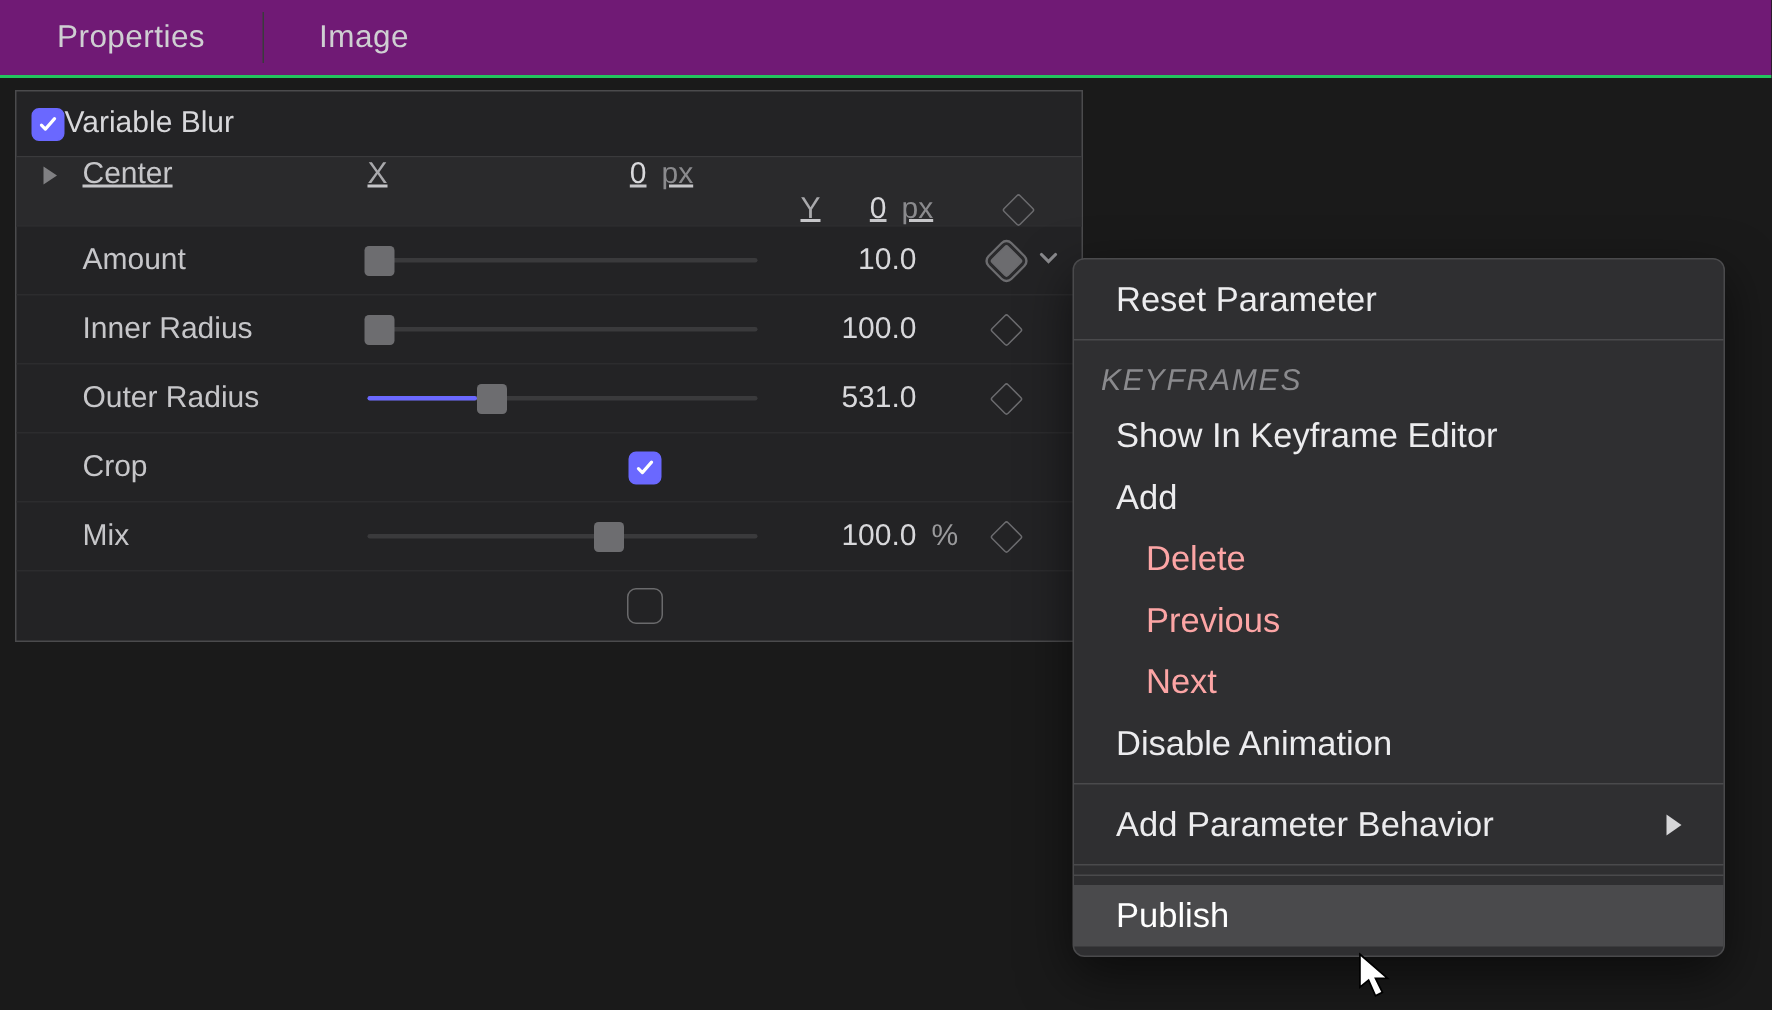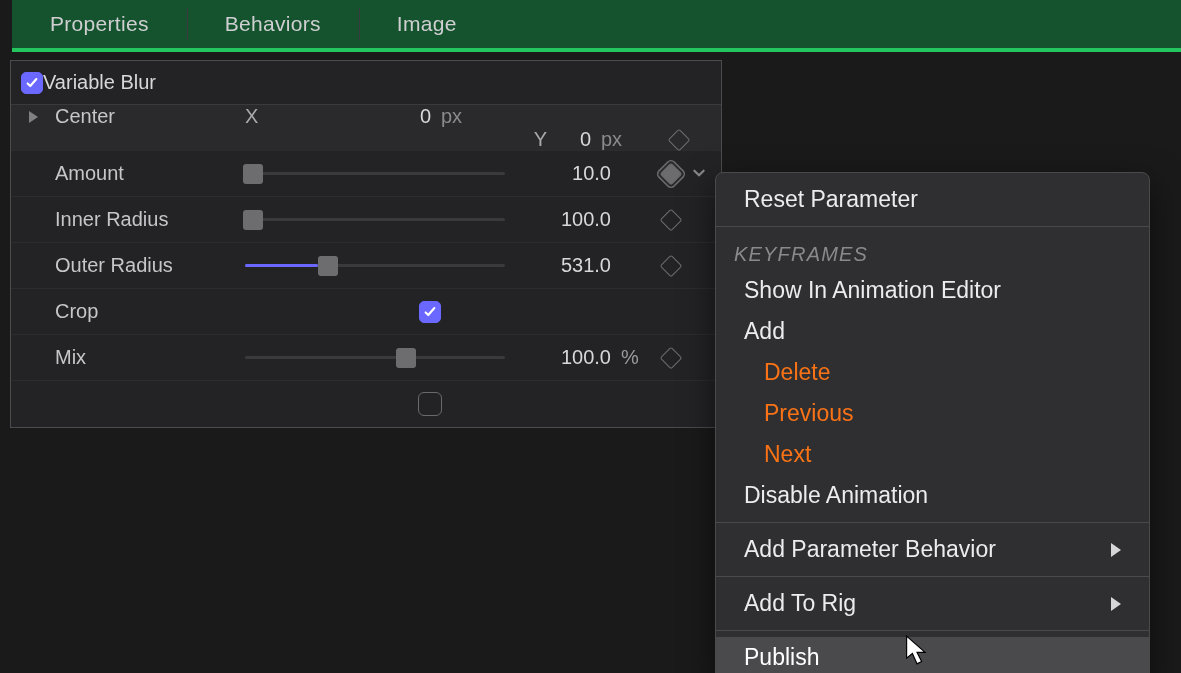--- a/index.html
+++ b/index.html
@@ -11,23 +11,22 @@
     font-size: 20px;
     color: #d8d8db;
     overflow: hidden;
     position: relative;
   }
 
   
   .tabbar {
     display: flex;
     height: 52px;
-    background: #14532d;
-    border-bottom: 4px solid #22c55e;
-    margin-left: 12px;
+    background: #701a75;
+    border-bottom: 2px solid #22c55e;
   }
   .tab {
     flex: none;
     padding: 0 38px;
     display: flex;
     align-items: center;
     height: 100%;
     color: #cfcfd2;
     cursor: default;
     position: relative;
@@ -185,21 +184,21 @@
     font-size: 23px;
   }
   .ctx-menu .item {
     padding: 7px 28px;
     color: #ececee;
     cursor: default;
     display: flex;
     align-items: center;
     justify-content: space-between;
   }
-  .ctx-menu .item.disabled { color: #f97316; padding-left: 48px; }
+  .ctx-menu .item.disabled { color: #fca5a5; padding-left: 48px; }
   .ctx-menu .item.hover { background: #4a4a4c; color: #fff; }
   .ctx-menu .section-label {
     padding: 10px 18px 4px 18px;
     color: #8a8a8d;
     font-size: 20px;
     letter-spacing: 1.2px;
     font-style: italic;
   }
   .ctx-menu hr {
     border: none;
@@ -222,36 +221,35 @@
     height: 30px;
     pointer-events: none;
   }
   .cursor svg { width: 100%; height: 100%; }
 </style>
 </head>
 <body>
 
 <div class="tabbar">
   <div class="tab">Properties</div>
-  <div class="tab">Behaviors</div>
   <div class="tab">Image</div>
 </div>
 
 <div class="panel">
 
   <div class="filter-header">
     <div class="checkbox checked">
       <svg viewBox="0 0 16 16">
           <path d="M3 8.5l3 3 7-8"></path>
         </svg>
     </div>
     <span>Variable Blur</span>
   </div>
 
-  <div class="row" style="background:#2a2a2c;">
+  <div class="row" style="background:#2a2a2c;text-decoration:underline;">
     <span class="disclosure"></span>
     <span class="label">Center</span>
     <span class="axis" style="text-align:left;">X</span>
     <span class="num">0</span>
     <span class="unit" style="grid-column:5; text-align:left;">px</span>
     <span class="axis" style="grid-column:5; text-align:right; padding-right:8px;">Y</span>
     <span class="num" style="grid-column:6; text-align:right;">0</span>
     <span class="unit" style="grid-column:7;">px</span>
     <span style="grid-column:8;"></span>
     <span class="kf" style="grid-column:9;"></span>
@@ -345,36 +343,32 @@
       <span></span>
       <span></span>
   </div>
 
 </div>
 
 <div class="ctx-menu">
   <div class="item">Reset Parameter</div>
   <hr>
   <div class="section-label">KEYFRAMES</div>
-  <div class="item">Show In Animation Editor</div>
+  <div class="item">Show In Keyframe Editor</div>
   <div class="item">Add</div>
   <div class="item disabled">Delete</div>
   <div class="item disabled">Previous</div>
   <div class="item disabled">Next</div>
   <div class="item">Disable Animation</div>
   <hr>
   <div class="item">
     <span>Add Parameter Behavior</span>
     <span class="submenu-arrow"></span>
   </div>
   <hr>
-  <div class="item">
-    <span>Add To Rig</span>
-    <span class="submenu-arrow"></span>
-  </div>
   <hr>
   <div class="item hover">Publish</div>
 </div>
 
 <div class="cursor">
   <svg viewBox="0 0 20 26">
     <path d="M1 1 L1 20 L6 16 L10 25 L14 23 L10 15 L17 15 Z" fill="#fff" stroke="#000" stroke-width="1"></path>
   </svg>
 </div>
 

